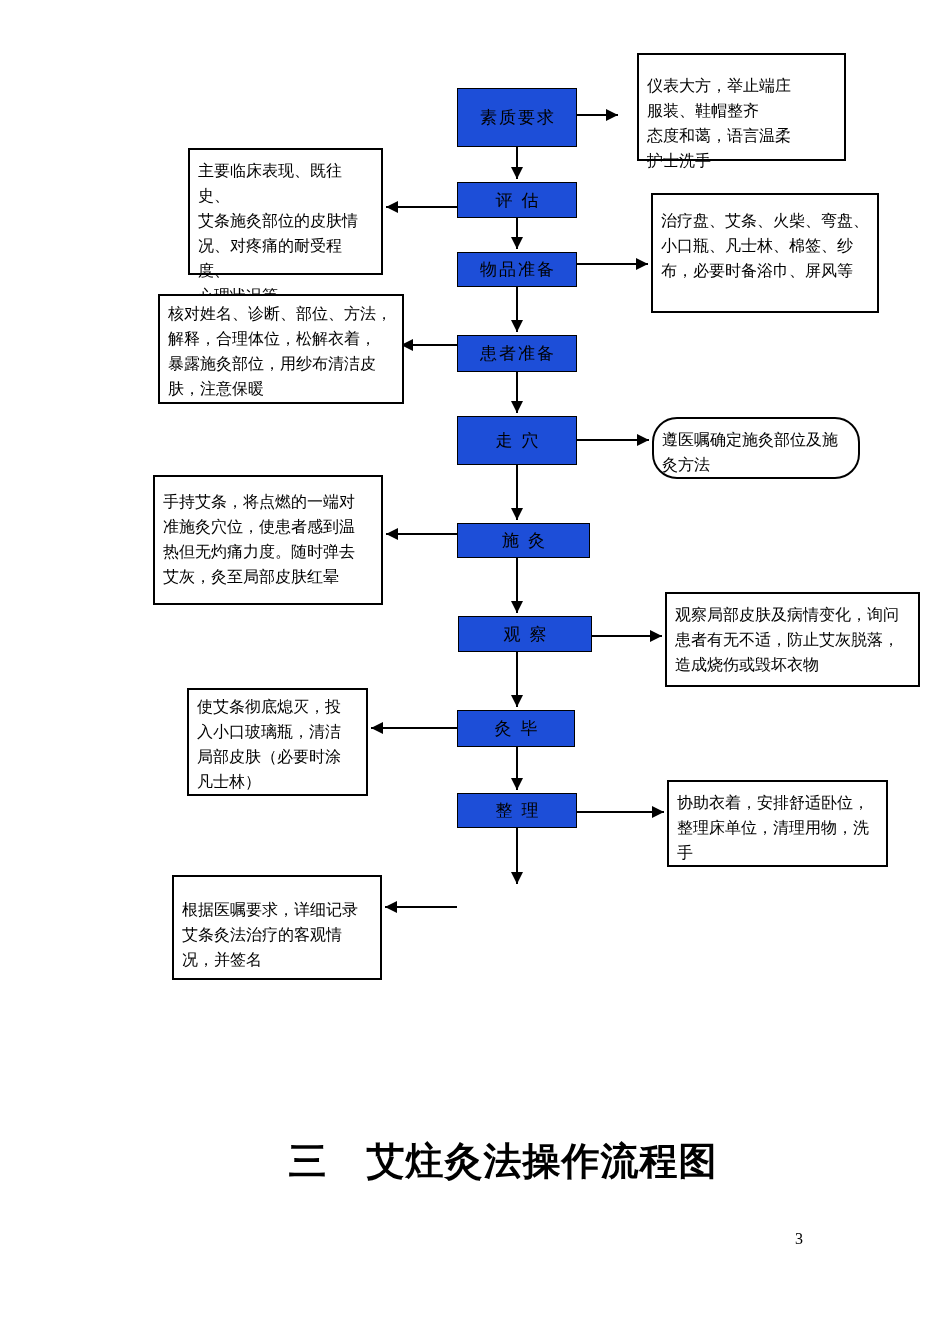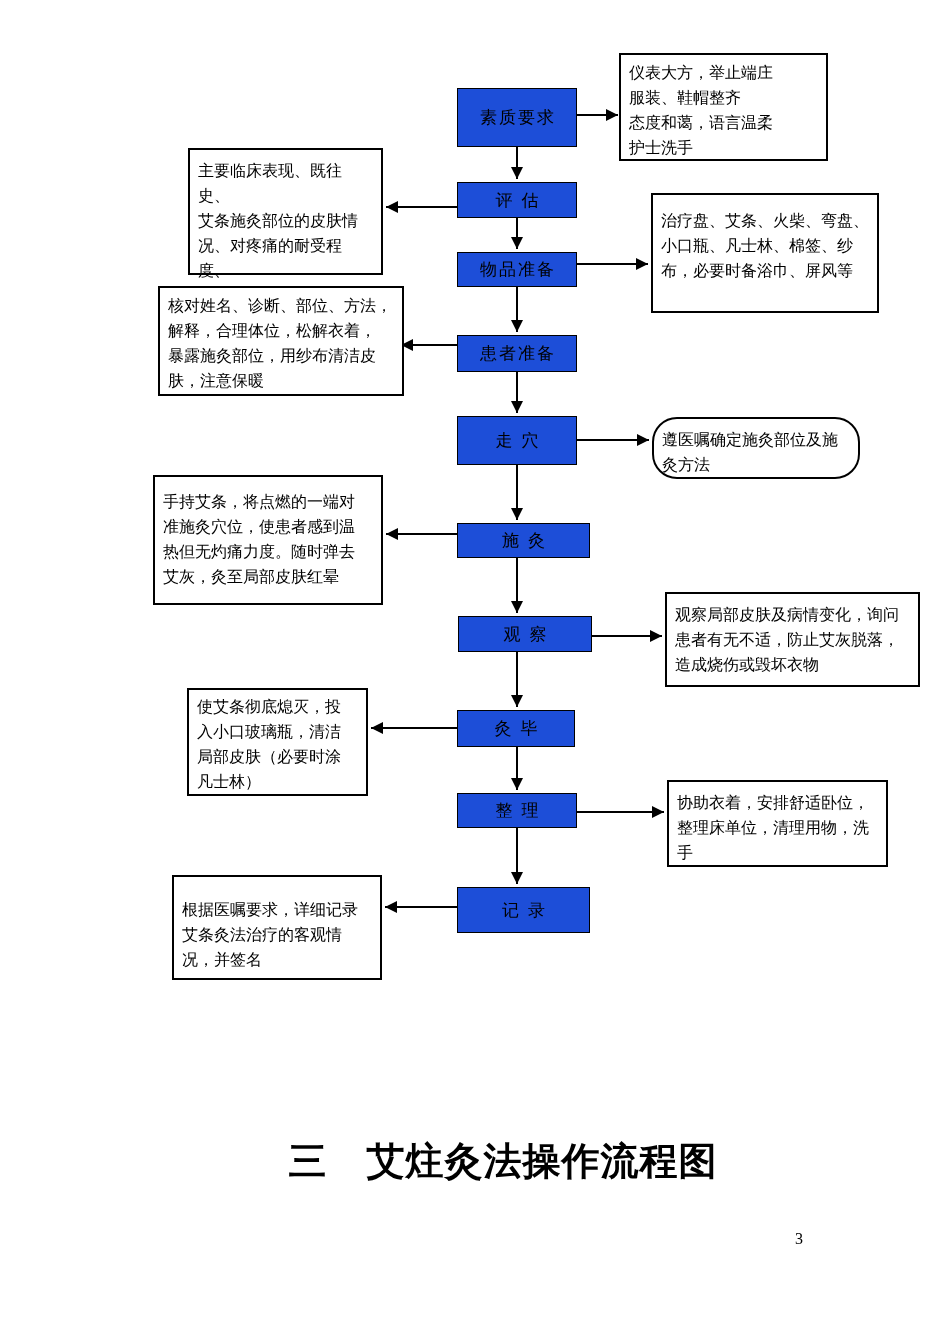--- a/index.html
+++ b/index.html
@@ -61,34 +61,33 @@
 
   <div class="node sp4" style="left:457px;top:88px;width:120px;height:59px;">素质要求</div>
   <div class="node sp2" style="left:457px;top:182px;width:120px;height:36px;">评估</div>
   <div class="node sp4" style="left:457px;top:252px;width:120px;height:35px;">物品准备</div>
   <div class="node sp4" style="left:457px;top:335px;width:120px;height:37px;">患者准备</div>
   <div class="node sp2" style="left:457px;top:416px;width:120px;height:49px;">走穴</div>
   <div class="node sp2" style="left:457px;top:523px;width:133px;height:35px;">施灸</div>
   <div class="node sp2" style="left:458px;top:616px;width:134px;height:36px;">观察</div>
   <div class="node sp2" style="left:457px;top:710px;width:118px;height:37px;">灸毕</div>
   <div class="node sp2" style="left:457px;top:793px;width:120px;height:35px;">整理</div>
-  <div class="node sp2" style="left:457px;top:887px;width:133px;height:46px;">记录</div>
 
-  <div class="note" style="left:619px;top:53px;width:209px;height:108px;padding-top:5px;">仪表大方，举止端庄
+  <div class="note" style="left:637px;top:53px;width:209px;height:108px;padding-top:18px;">仪表大方，举止端庄
 服装、鞋帽整齐
 态度和蔼，语言温柔
 护士洗手</div>
   <div class="note" style="left:188px;top:148px;width:195px;height:127px;">主要临床表现、既往史、
 艾条施灸部位的皮肤情
 况、对疼痛的耐受程度、
 心理状况等</div>
   <div class="note" style="left:651px;top:193px;width:228px;height:120px;padding-top:13px;">治疗盘、艾条、火柴、弯盘、
 小口瓶、凡士林、棉签、纱
 布，必要时备浴巾、屏风等</div>
-  <div class="note" style="left:158px;top:286px;width:246px;height:110px;padding-top:5px;">核对姓名、诊断、部位、方法，
+  <div class="note" style="left:158px;top:294px;width:246px;height:110px;padding-top:5px;">核对姓名、诊断、部位、方法，
 解释，合理体位，松解衣着，
 暴露施灸部位，用纱布清洁皮
 肤，注意保暖</div>
   <div class="note" style="left:652px;top:417px;width:208px;height:62px;border-radius:25px;">遵医嘱确定施灸部位及施
 灸方法</div>
   <div class="note" style="left:153px;top:475px;width:230px;height:130px;padding-top:12px;">手持艾条，将点燃的一端对
 准施灸穴位，使患者感到温
 热但无灼痛力度。随时弹去
 艾灰，灸至局部皮肤红晕</div>
   <div class="note" style="left:665px;top:592px;width:255px;height:95px;">观察局部皮肤及病情变化，询问

